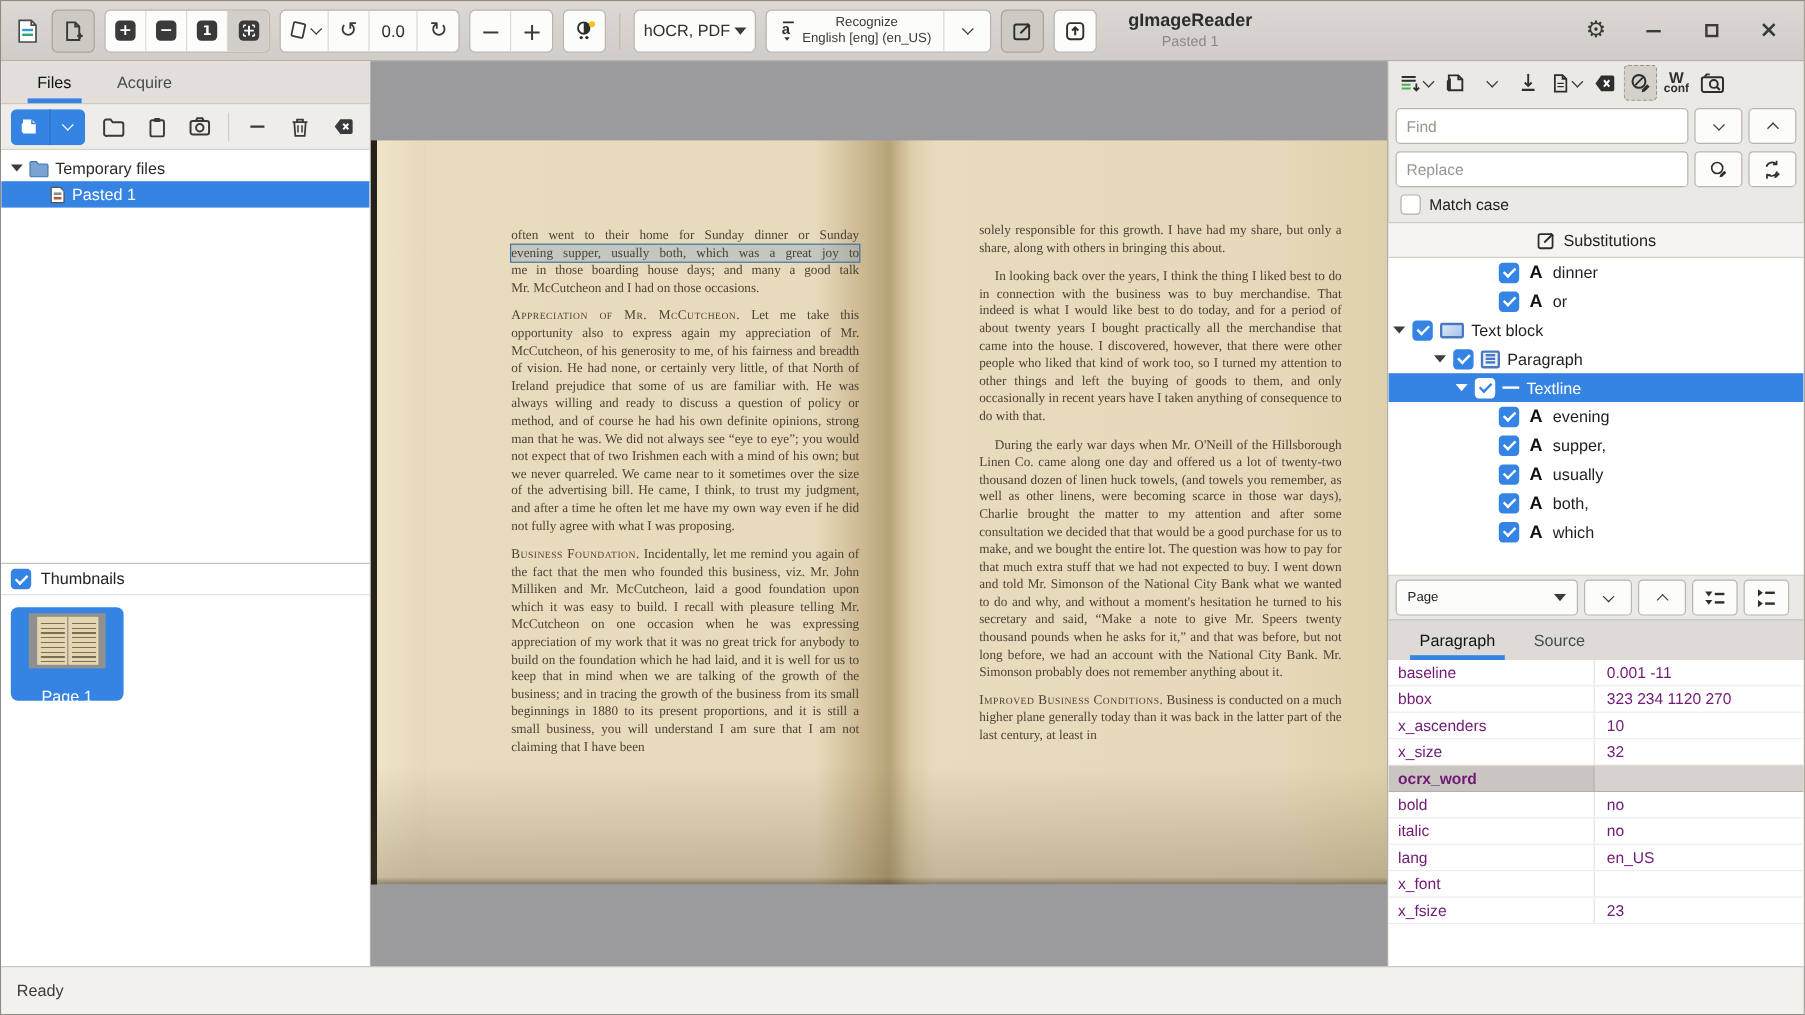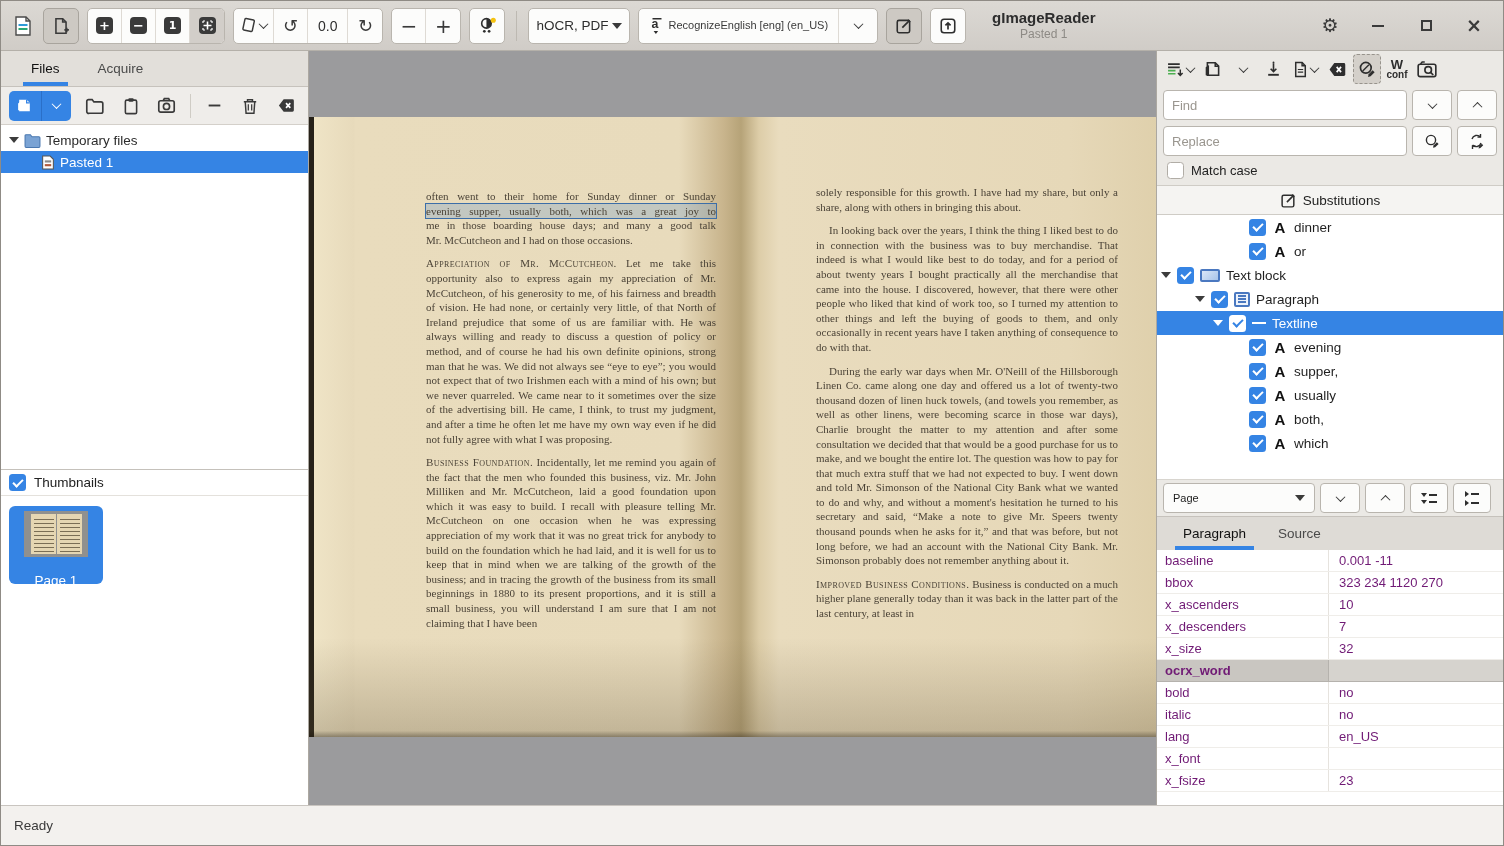--- a/index.html
+++ b/index.html
@@ -18,21 +18,21 @@
   .zsq { width:17px; height:17px; background:#3a3a3a; border-radius:4px; color:#fff; display:flex; align-items:center; justify-content:center; font:bold 13px/1 "DejaVu Sans",sans-serif; }
   .zin::before{content:"+";} .zout::before{content:"−";} .zone::before{content:"1"; font-size:11px;}
   .rot-glyph { font:18px/1 "DejaVu Sans",sans-serif; color:#3a3a3a; }
   .pm-glyph { font:20px/1 "DejaVu Sans",sans-serif; color:#3a3a3a; }
   .rot-val { font:14px "Liberation Sans",sans-serif; color:#2e2e2e; padding:0 4px; }
   .chev { width:7px; height:7px; border-right:1.8px solid #3a3a3a; border-bottom:1.8px solid #3a3a3a; display:inline-block; }
   .chev.down { transform:rotate(45deg) translate(-1px,-1px); }
   .chev.up { transform:rotate(-135deg) translate(-1px,-1px); }
   .tri-down { width:0; height:0; border-left:5px solid transparent; border-right:5px solid transparent; border-top:6px solid #3a3a3a; display:inline-block; }
   .dd-label { font-size:13.5px; color:#2e2e2e; }
-  .recognize-txt { display:flex; align-items:center; line-height:1.15; }
+  .recognize-txt { display:flex; flex-direction:column; align-items:center; line-height:1.15; }
   .recognize-txt span { font-size:11px; color:#3a3a3a; }
   .win-title { margin-left:18px; display:flex; flex-direction:column; align-items:center; line-height:1.2; }
   .win-title .t1 { font-size:15px; font-weight:bold; color:#2d2d2d; }
   .win-title .t2 { font-size:12px; color:#8d8a85; }
   .win-ctrls { margin-left:auto; display:flex; align-items:center; gap:26px; padding-right:8px; }
   .win-ctrls .wc { width:22px; height:22px; display:flex; align-items:center; justify-content:center; color:#3a3a3a; }
   .gear { font:19px/1 "DejaVu Sans",sans-serif; }
   .min-glyph { width:12px; height:2px; background:#3a3a3a; }
   .max-glyph { width:11px; height:11px; border:2px solid #3a3a3a; }
   .close-glyph { font:bold 19px/1 "DejaVu Sans",sans-serif; }
@@ -569,24 +569,20 @@
           </div>
         <div class="prow">
             <span class="pkey">bbox</span>
             <span class="pval">323 234 1120 270</span>
           </div>
         <div class="prow">
             <span class="pkey">x_ascenders</span>
             <span class="pval">10</span>
           </div>
         <div class="prow">
-            <span class="pkey">x_descenders</span>
-            <span class="pval">7</span>
-          </div>
-        <div class="prow">
             <span class="pkey">x_size</span>
             <span class="pval">32</span>
           </div>
         <div class="prow hdr">
             <span class="pkey">ocrx_word</span>
             <span class="pval"></span>
           </div>
         <div class="prow">
             <span class="pkey">bold</span>
             <span class="pval">no</span>

